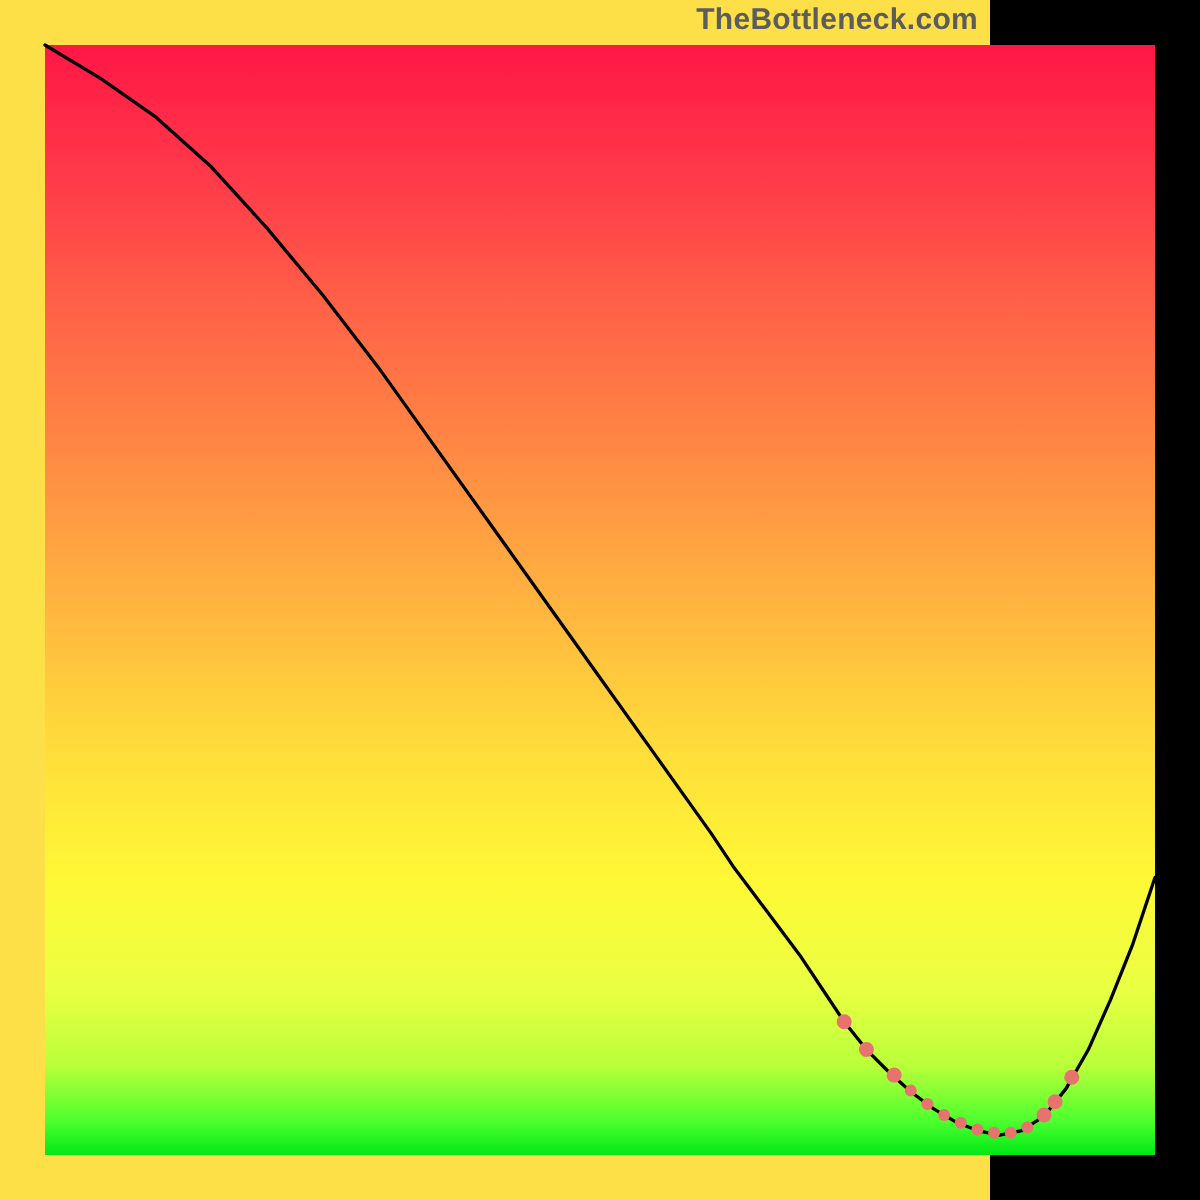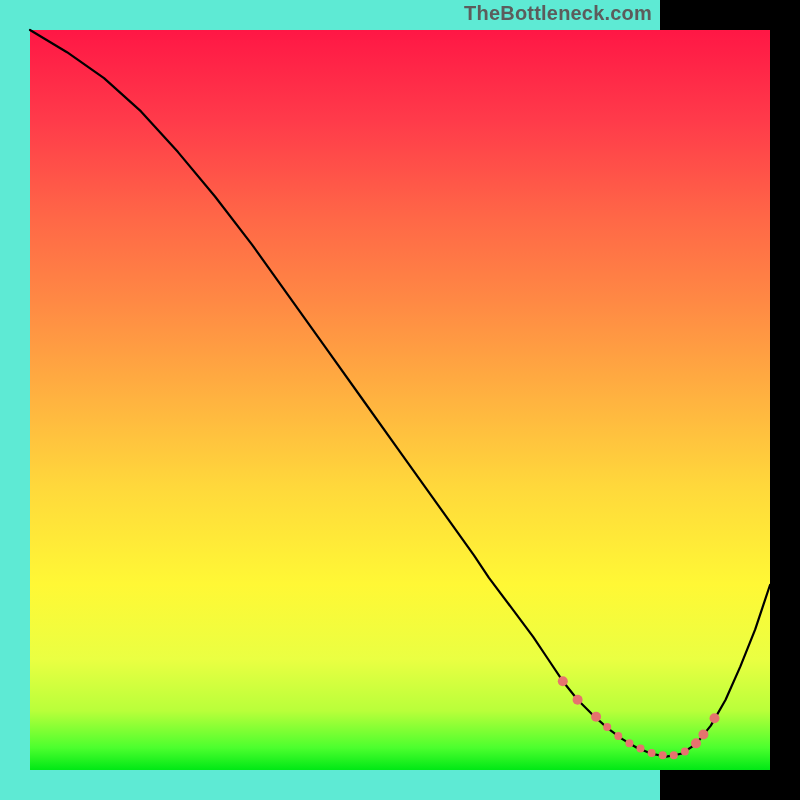--- a/index.html
+++ b/index.html
@@ -8,21 +8,21 @@
   width: 800px;
   height: 800px;
   background: #000;
   overflow: hidden;
   font-family: Arial, Helvetica, sans-serif;
 }
 .frame {
   position: relative;
   width: 660px;
   height: 800px;
-  background: #5eead4;
+  background: #fde047;
 }
 .watermark {
   position: absolute;
   top: 2px;
   right: 8px;
   color: #5c5c5c;
   font-size: 20px;
   font-weight: 600;
   letter-spacing: 0.2px;
   z-index: 5;

